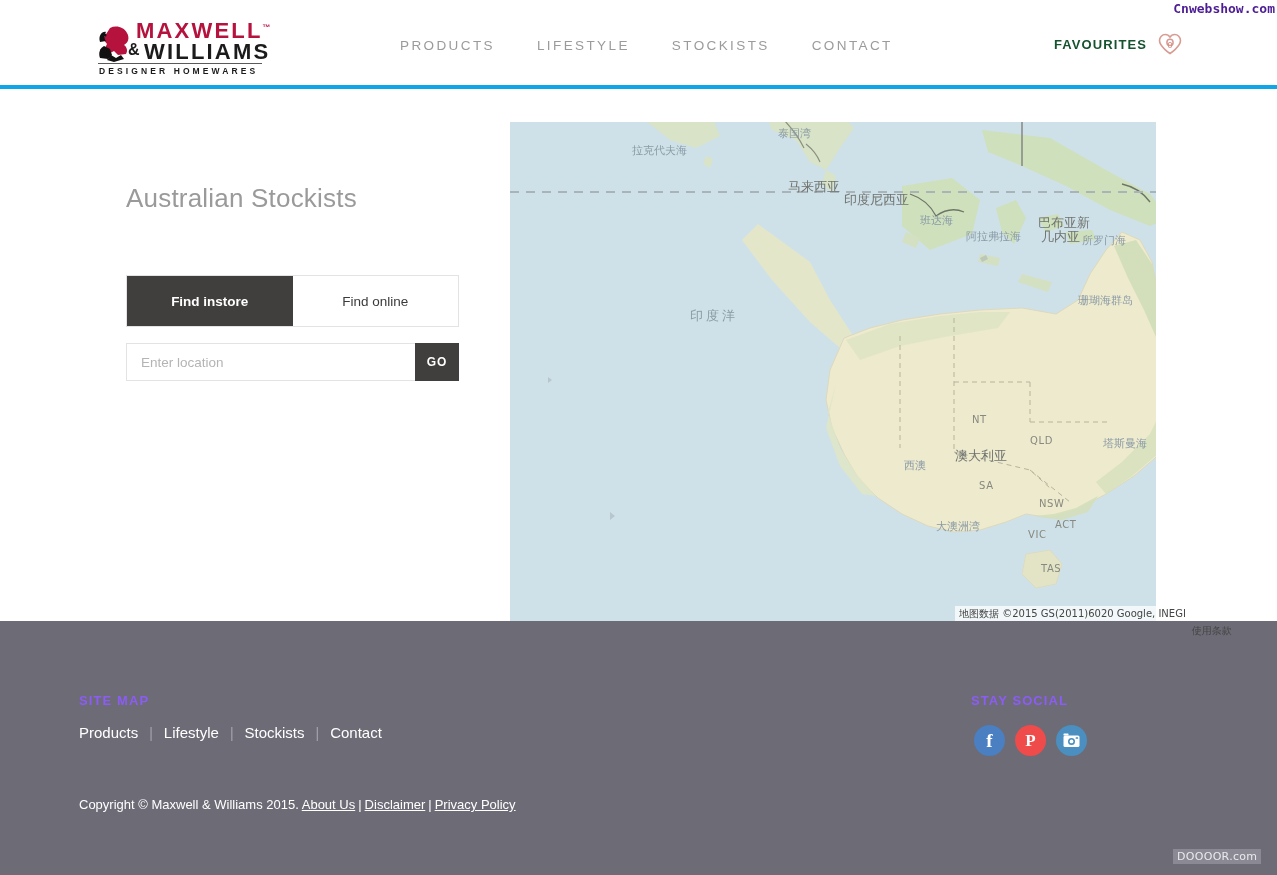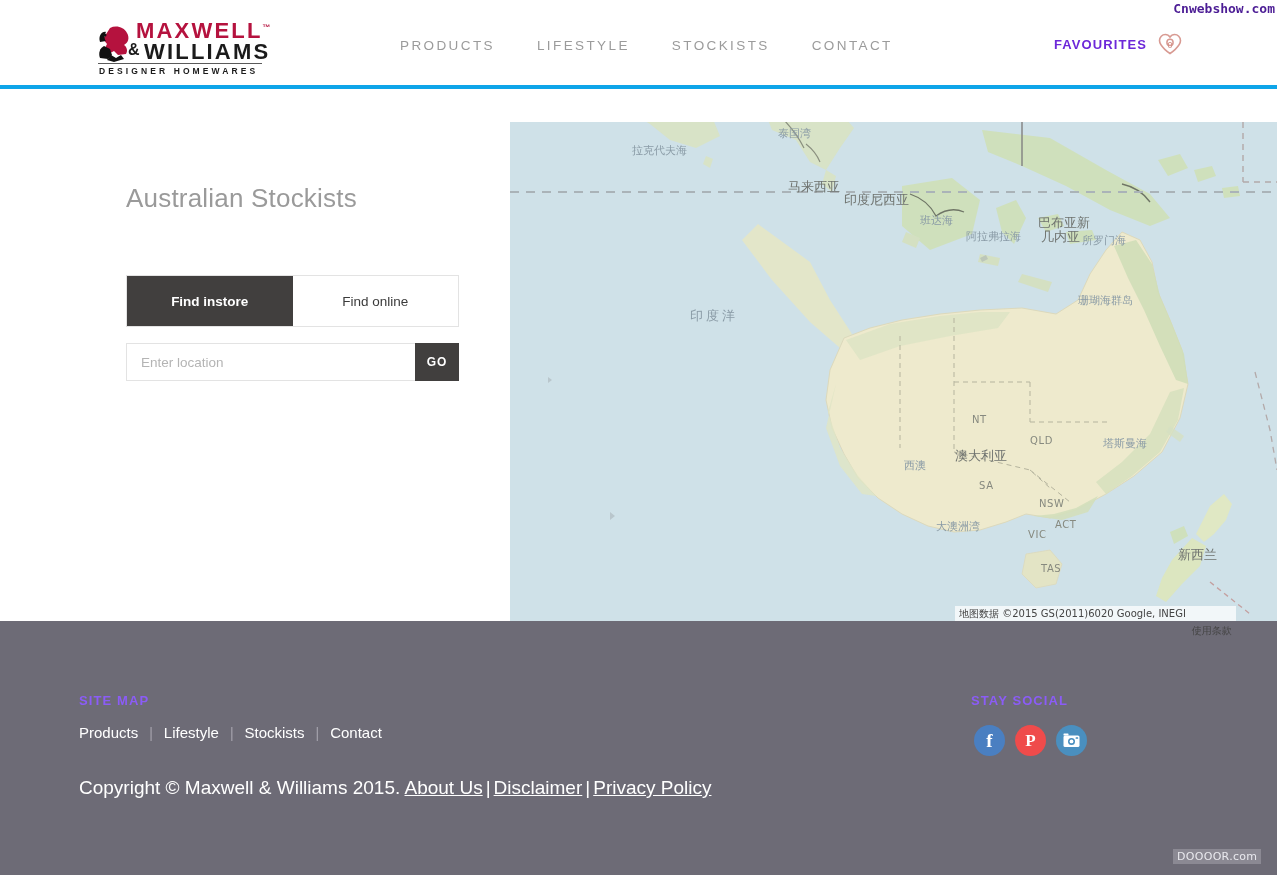--- a/index.html
+++ b/index.html
@@ -61,21 +61,21 @@
   .nav { position: absolute; left: 400px; top: 38px; display: flex; gap: 42px; }
   .nav a {
     font-size: 13.5px; letter-spacing: 2.4px; color: #9b9b9b;
     text-decoration: none; font-weight: 400; white-space: nowrap;
   }
   .fav {
     position: absolute; left: 1054px; top: 32px;
     display: flex; align-items: center; gap: 10px;
   }
   .fav-label {
-    font-size: 13px; font-weight: 700; letter-spacing: 1.1px; color: #6d28d9;
+    font-size: 13px; font-weight: 700; letter-spacing: 1.1px; color: #14532d;
   }
   .fav-heart { position: relative; width: 26px; height: 24px; }
   .fav-count {
     position: absolute; left: 0; top: 0; width: 26px; height: 24px;
     display: flex; align-items: center; justify-content: center;
     font-size: 9px; color: #d08b82; font-weight: 400; padding-top: 2px;
   }
 
   
   .panel-title {
@@ -106,21 +106,21 @@
   .searchrow input::placeholder { color: #b4b4b4; }
   .go-btn {
     width: 44px; background: #413f3e; color: #fff; border: none;
     font-size: 12px; font-weight: 700; letter-spacing: 1px; cursor: pointer;
     font-family: "Liberation Sans", sans-serif;
   }
 
   
   .map {
     position: absolute; left: 510px; top: 122px;
-    width: 767px; height: 499px;
+    width: 646px; height: 499px;
     background: #cfe1e8; overflow: hidden;
   }
   .map-svg { position: absolute; left: 0; top: 0; }
   .map-lbl {
     position: absolute; font-family: "DejaVu Sans", sans-serif;
     color: #7c8087; white-space: nowrap; pointer-events: none;
   }
   .lbl-sea   { font-size: 11px; color: #8a9ba6; }
   .lbl-ctry  { font-size: 13px; color: #6f736f; }
   .lbl-state { font-size: 10px; color: #86897f; letter-spacing: .6px; }
@@ -146,22 +146,22 @@
   }
   .f-sitemap-head { left: 79px; top: 693px; }
   .f-social-head  { left: 971px; top: 693px; }
   .f-links {
     position: absolute; left: 79px; top: 724px;
     display: flex; align-items: center; font-size: 15px;
   }
   .f-links a { color: #fff; text-decoration: none; }
   .f-sep { color: #a5a3ad; margin: 0 11px; font-size: 14px; }
   .f-copy {
-    position: absolute; left: 79px; top: 777px;
-    font-size: 19px; color: #fff;
+    position: absolute; left: 79px; top: 797px;
+    font-size: 13px; color: #fff;
   }
   .f-copy a { color: #fff; text-decoration: underline; }
   .f-copy .bar { text-decoration: none; padding: 0 3px; }
   .socials {
     position: absolute; left: 974px; top: 725px; display: flex; gap: 10px;
   }
   .soc {
     width: 31px; height: 31px; border-radius: 50%;
     display: flex; align-items: center; justify-content: center;
     color: #fff; cursor: pointer;

